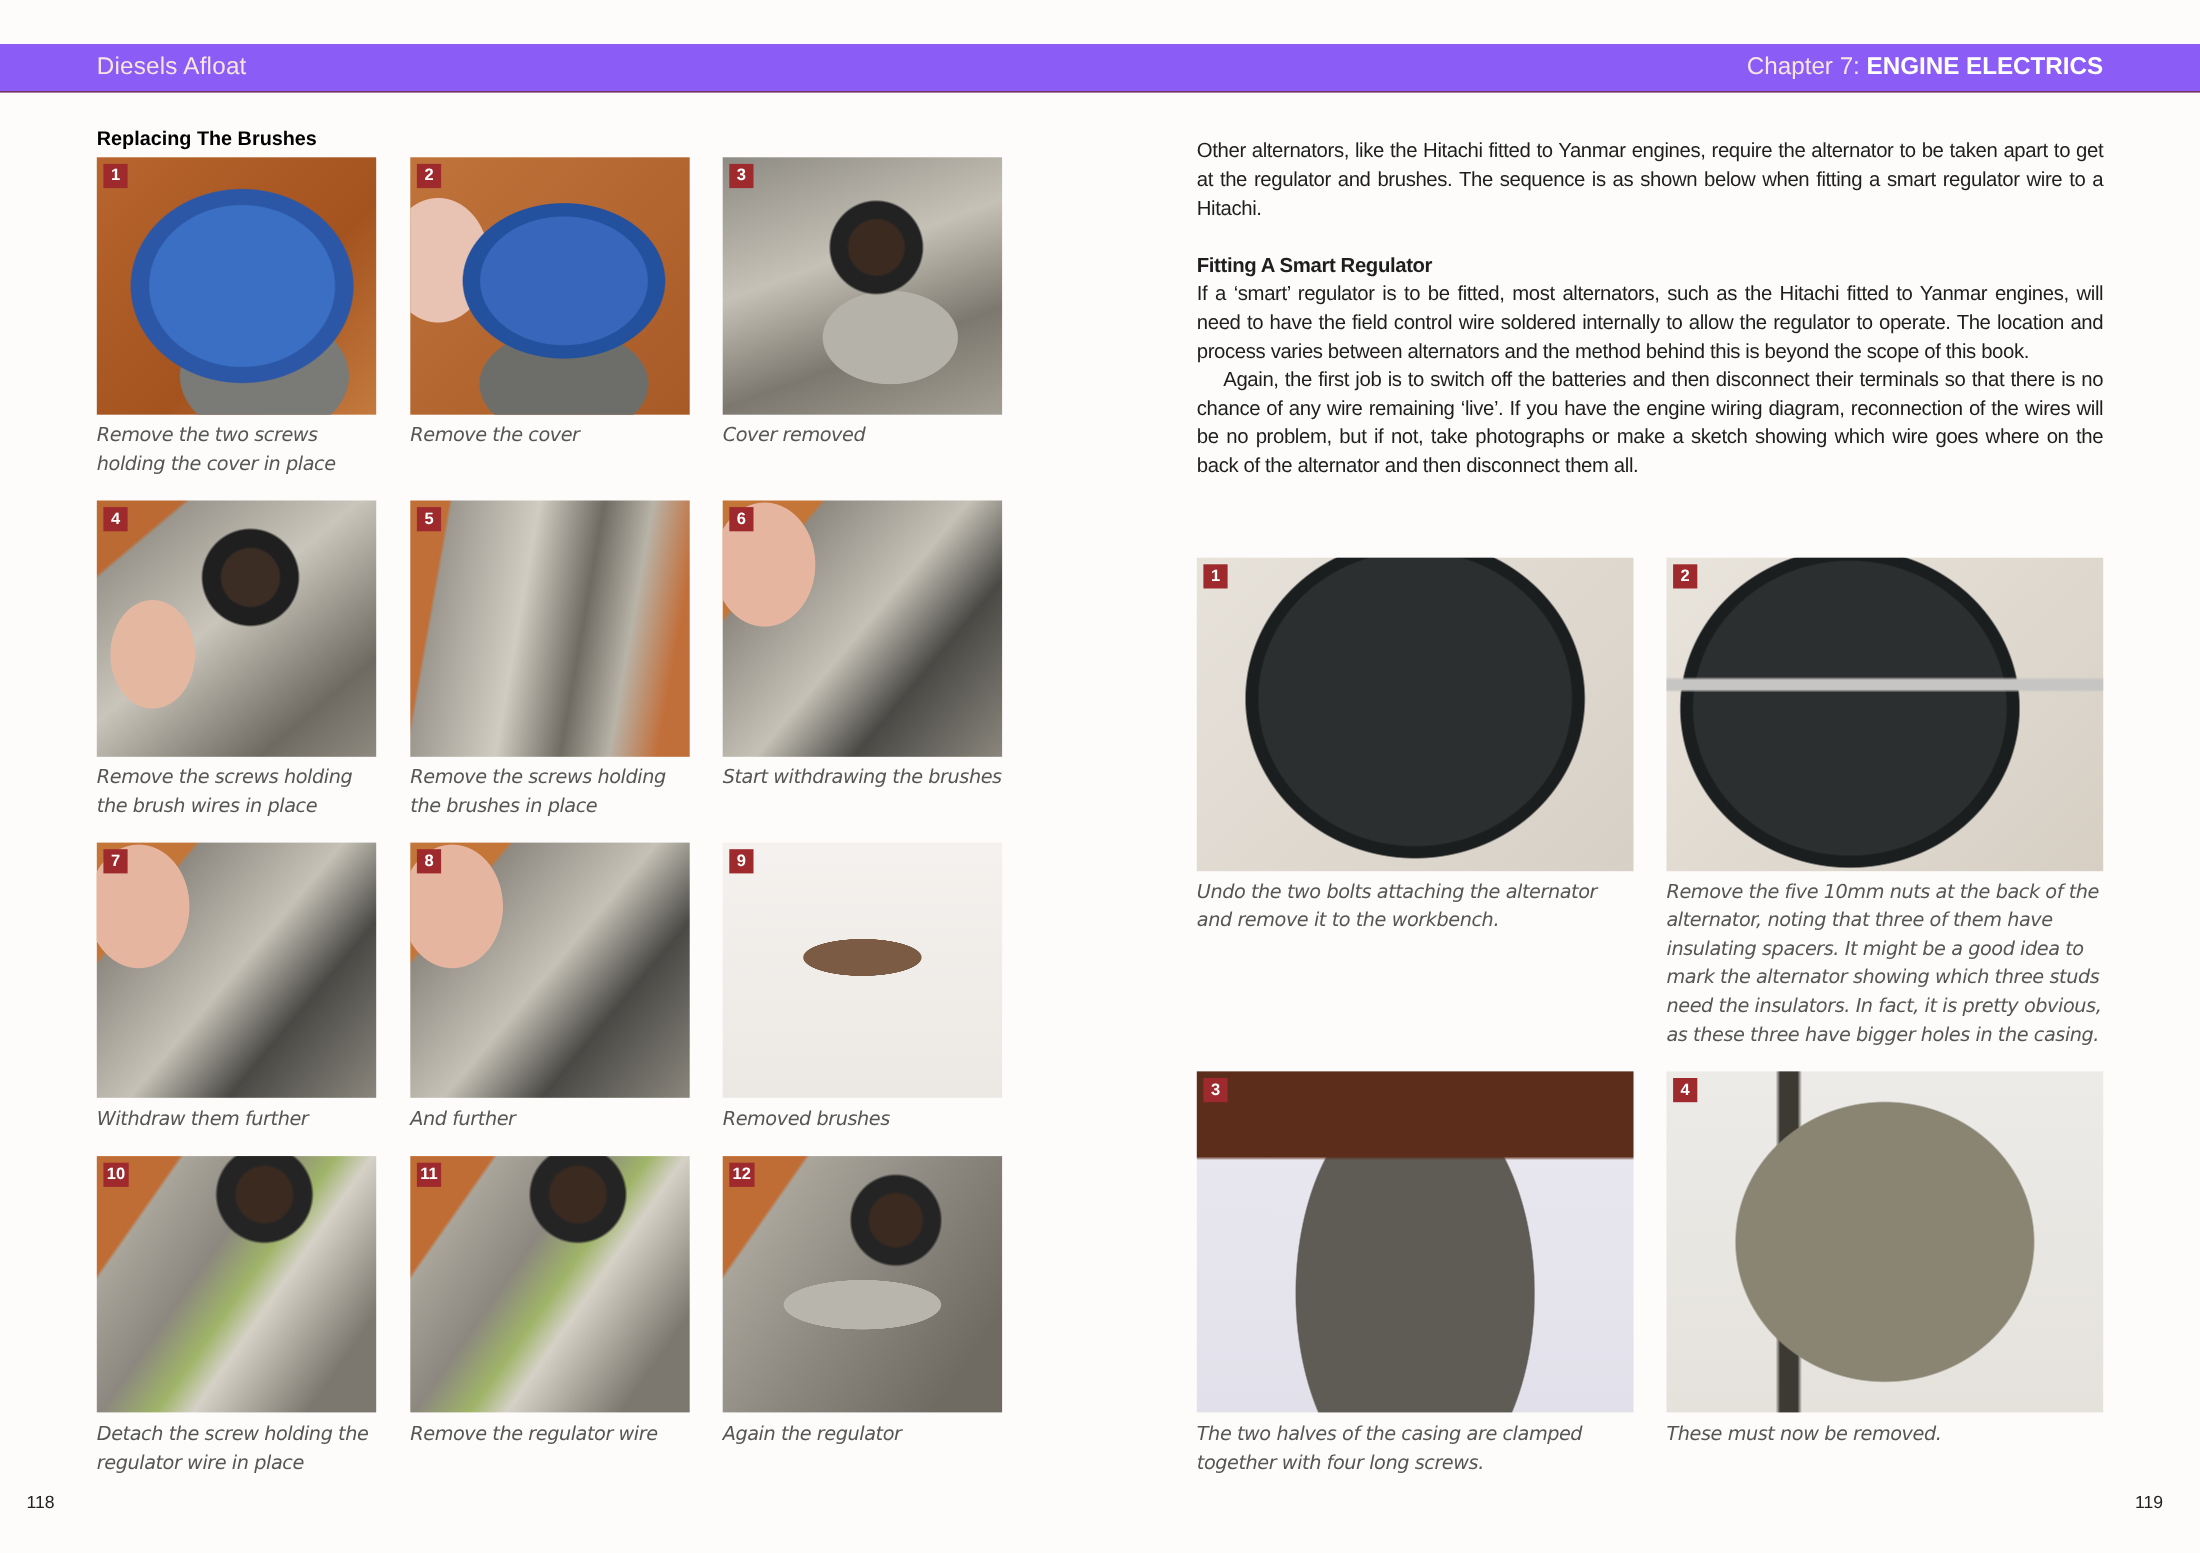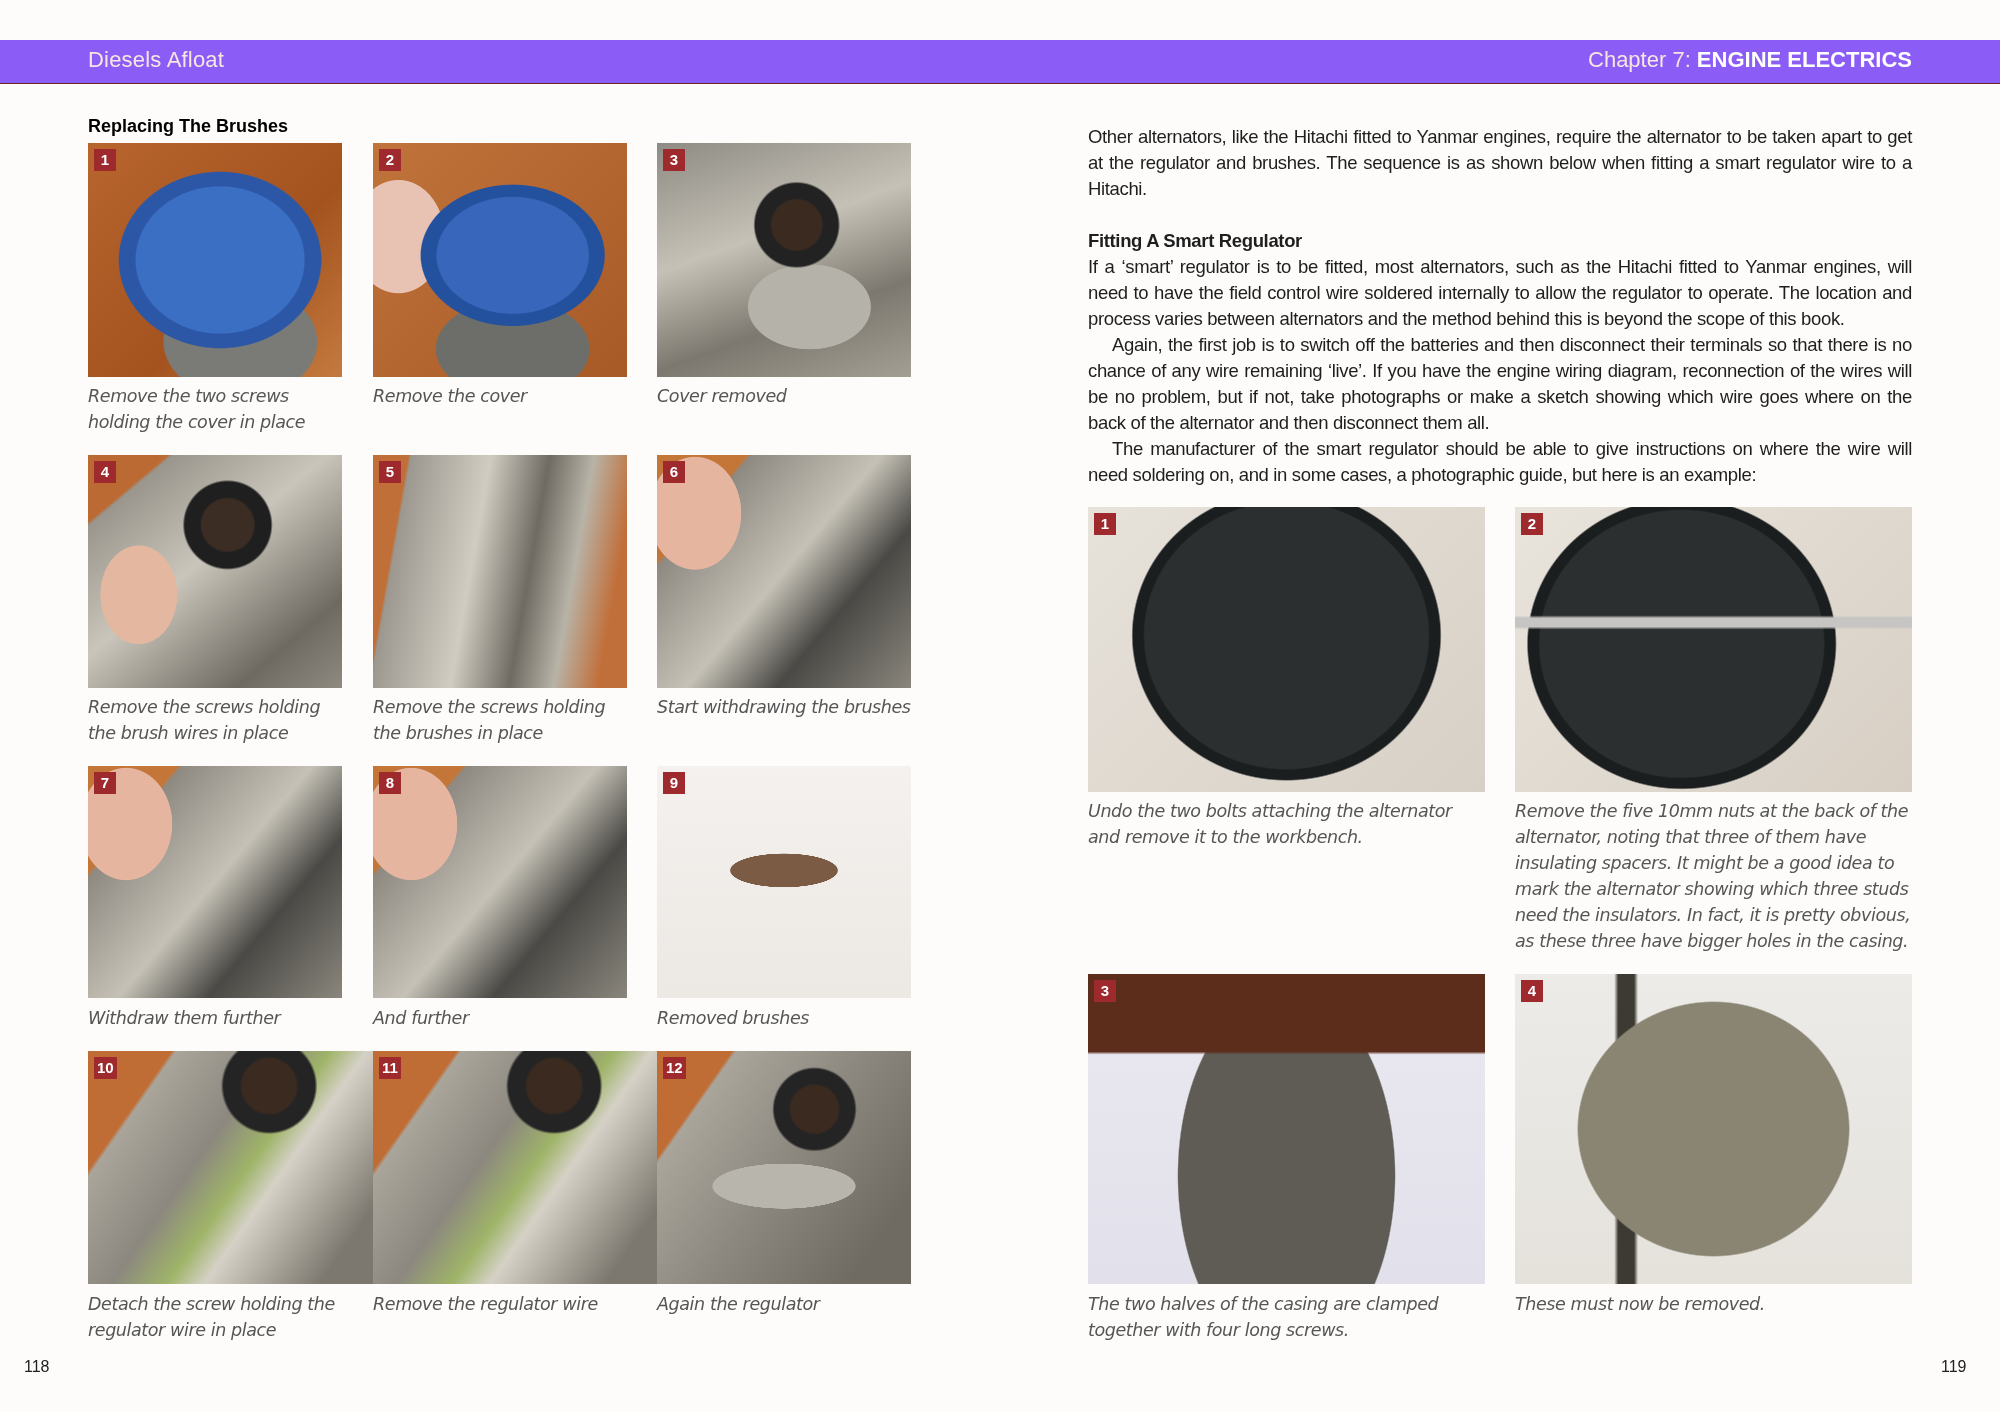--- a/index.html
+++ b/index.html
@@ -65,21 +65,21 @@
   .tex-side { background:
       linear-gradient(100deg, #c06f38 0 12%, #9c9890 13%, #d0ccc1 40%, #6f6b63 60%, #b8b3a7 75%, #c16f3a 90%); }
   .tex-hand { background:
       radial-gradient(ellipse 30% 40% at 15% 25%, #e6b59f 0 60%, transparent 61%),
       linear-gradient(130deg, #c47638 0 20%, #8e8a82 21%, #c5c1b6 50%, #4a4945 70%, #8a867d); }
   .tex-brush { background:
       radial-gradient(ellipse 35% 12% at 50% 45%, #7b5b44 0 60%, transparent 61%),
       linear-gradient(180deg, #f4f1ee, #ece8e4); }
   .tex-reg { background:
       radial-gradient(circle at 60% 15%, #3a2a20 0 10%, #242424 11% 17%, transparent 18%),
-      linear-gradient(125deg, #c06d35 0 18%, #a9a59b 19%, #8c887f 40%, #9fb468 52%, #d5d1c6 60%, #7c786f 85%); padding-left: 48px; }
+      linear-gradient(125deg, #c06d35 0 18%, #a9a59b 19%, #8c887f 40%, #9fb468 52%, #d5d1c6 60%, #7c786f 85%); }
   .tex-reg12 { background:
       radial-gradient(ellipse 35% 12% at 50% 58%, #b8b5ac 0 80%, transparent 81%),
       radial-gradient(circle at 62% 25%, #3a2a20 0 10%, #242424 11% 17%, transparent 18%),
       linear-gradient(125deg, #c06d35 0 18%, #a9a59b 19%, #8c887f 50%, #6f6b63 85%); }
   .tex-black { background:
       radial-gradient(ellipse 42% 55% at 50% 45%, #2b2f30 0 85%, #1b1e1f 86% 92%, transparent 93%),
       linear-gradient(135deg, #e7e2da, #d7d0c6); }
   .tex-black2 { background:
       linear-gradient(0deg, transparent 0 57%, #c7c5c3 58% 61%, transparent 62%),
       radial-gradient(ellipse 42% 55% at 42% 48%, #2b2f30 0 85%, #1b1e1f 86% 92%, transparent 93%),
@@ -171,21 +171,20 @@
 
 <div class="page-number" style="left:24px; top:1358px;">118</div>
 
 <div class="body-text" style="top:124px;">
   <p>Other alternators, like the Hitachi fitted to Yanmar engines, require the alternator to be taken apart to get at the regulator and brushes. The sequence is as shown below when fitting a smart regulator wire to a Hitachi.</p>
 </div>
 <div class="body-text subhead" style="top:228px;">Fitting A Smart Regulator</div>
 <div class="body-text" style="top:254px;">
   <p>If a ‘smart’ regulator is to be fitted, most alternators, such as the Hitachi fitted to Yanmar engines, will need to have the field control wire soldered internally to allow the regulator to operate. The location and process varies between alternators and the method behind this is beyond the scope of this book.</p>
   <p class="indent">Again, the first job is to switch off the batteries and then disconnect their terminals so that there is no chance of any wire remaining ‘live’. If you have the engine wiring diagram, reconnection of the wires will be no problem, but if not, take photographs or make a sketch showing which wire goes where on the back of the alternator and then disconnect them all.</p>
-  <p class="indent">The manufacturer of the smart regulator should be able to give instructions on where the wire will need soldering on, and in some cases, a photographic guide, but here is an example:</p>
 </div>
 
 <div class="photo tex-black" style="left:1088px; top:507px; width:397px; height:285px;">
     <span class="badge">1</span>
   </div>
 <div class="photo tex-black2" style="left:1515px; top:507px; width:397px; height:285px;">
     <span class="badge">2</span>
   </div>
 <div class="caption cap-r" style="left:1088px; top:798px; width:400px;">Undo the two bolts attaching the alternator and remove it to the workbench.</div>
 <div class="caption cap-r" style="left:1515px; top:798px; width:400px;">Remove the five 10mm nuts at the back of the alternator, noting that three of them have insulating spacers. It might be a good idea to mark the alternator showing which three studs need the insulators. In fact, it is pretty obvious, as these three have bigger holes in the casing.</div>

